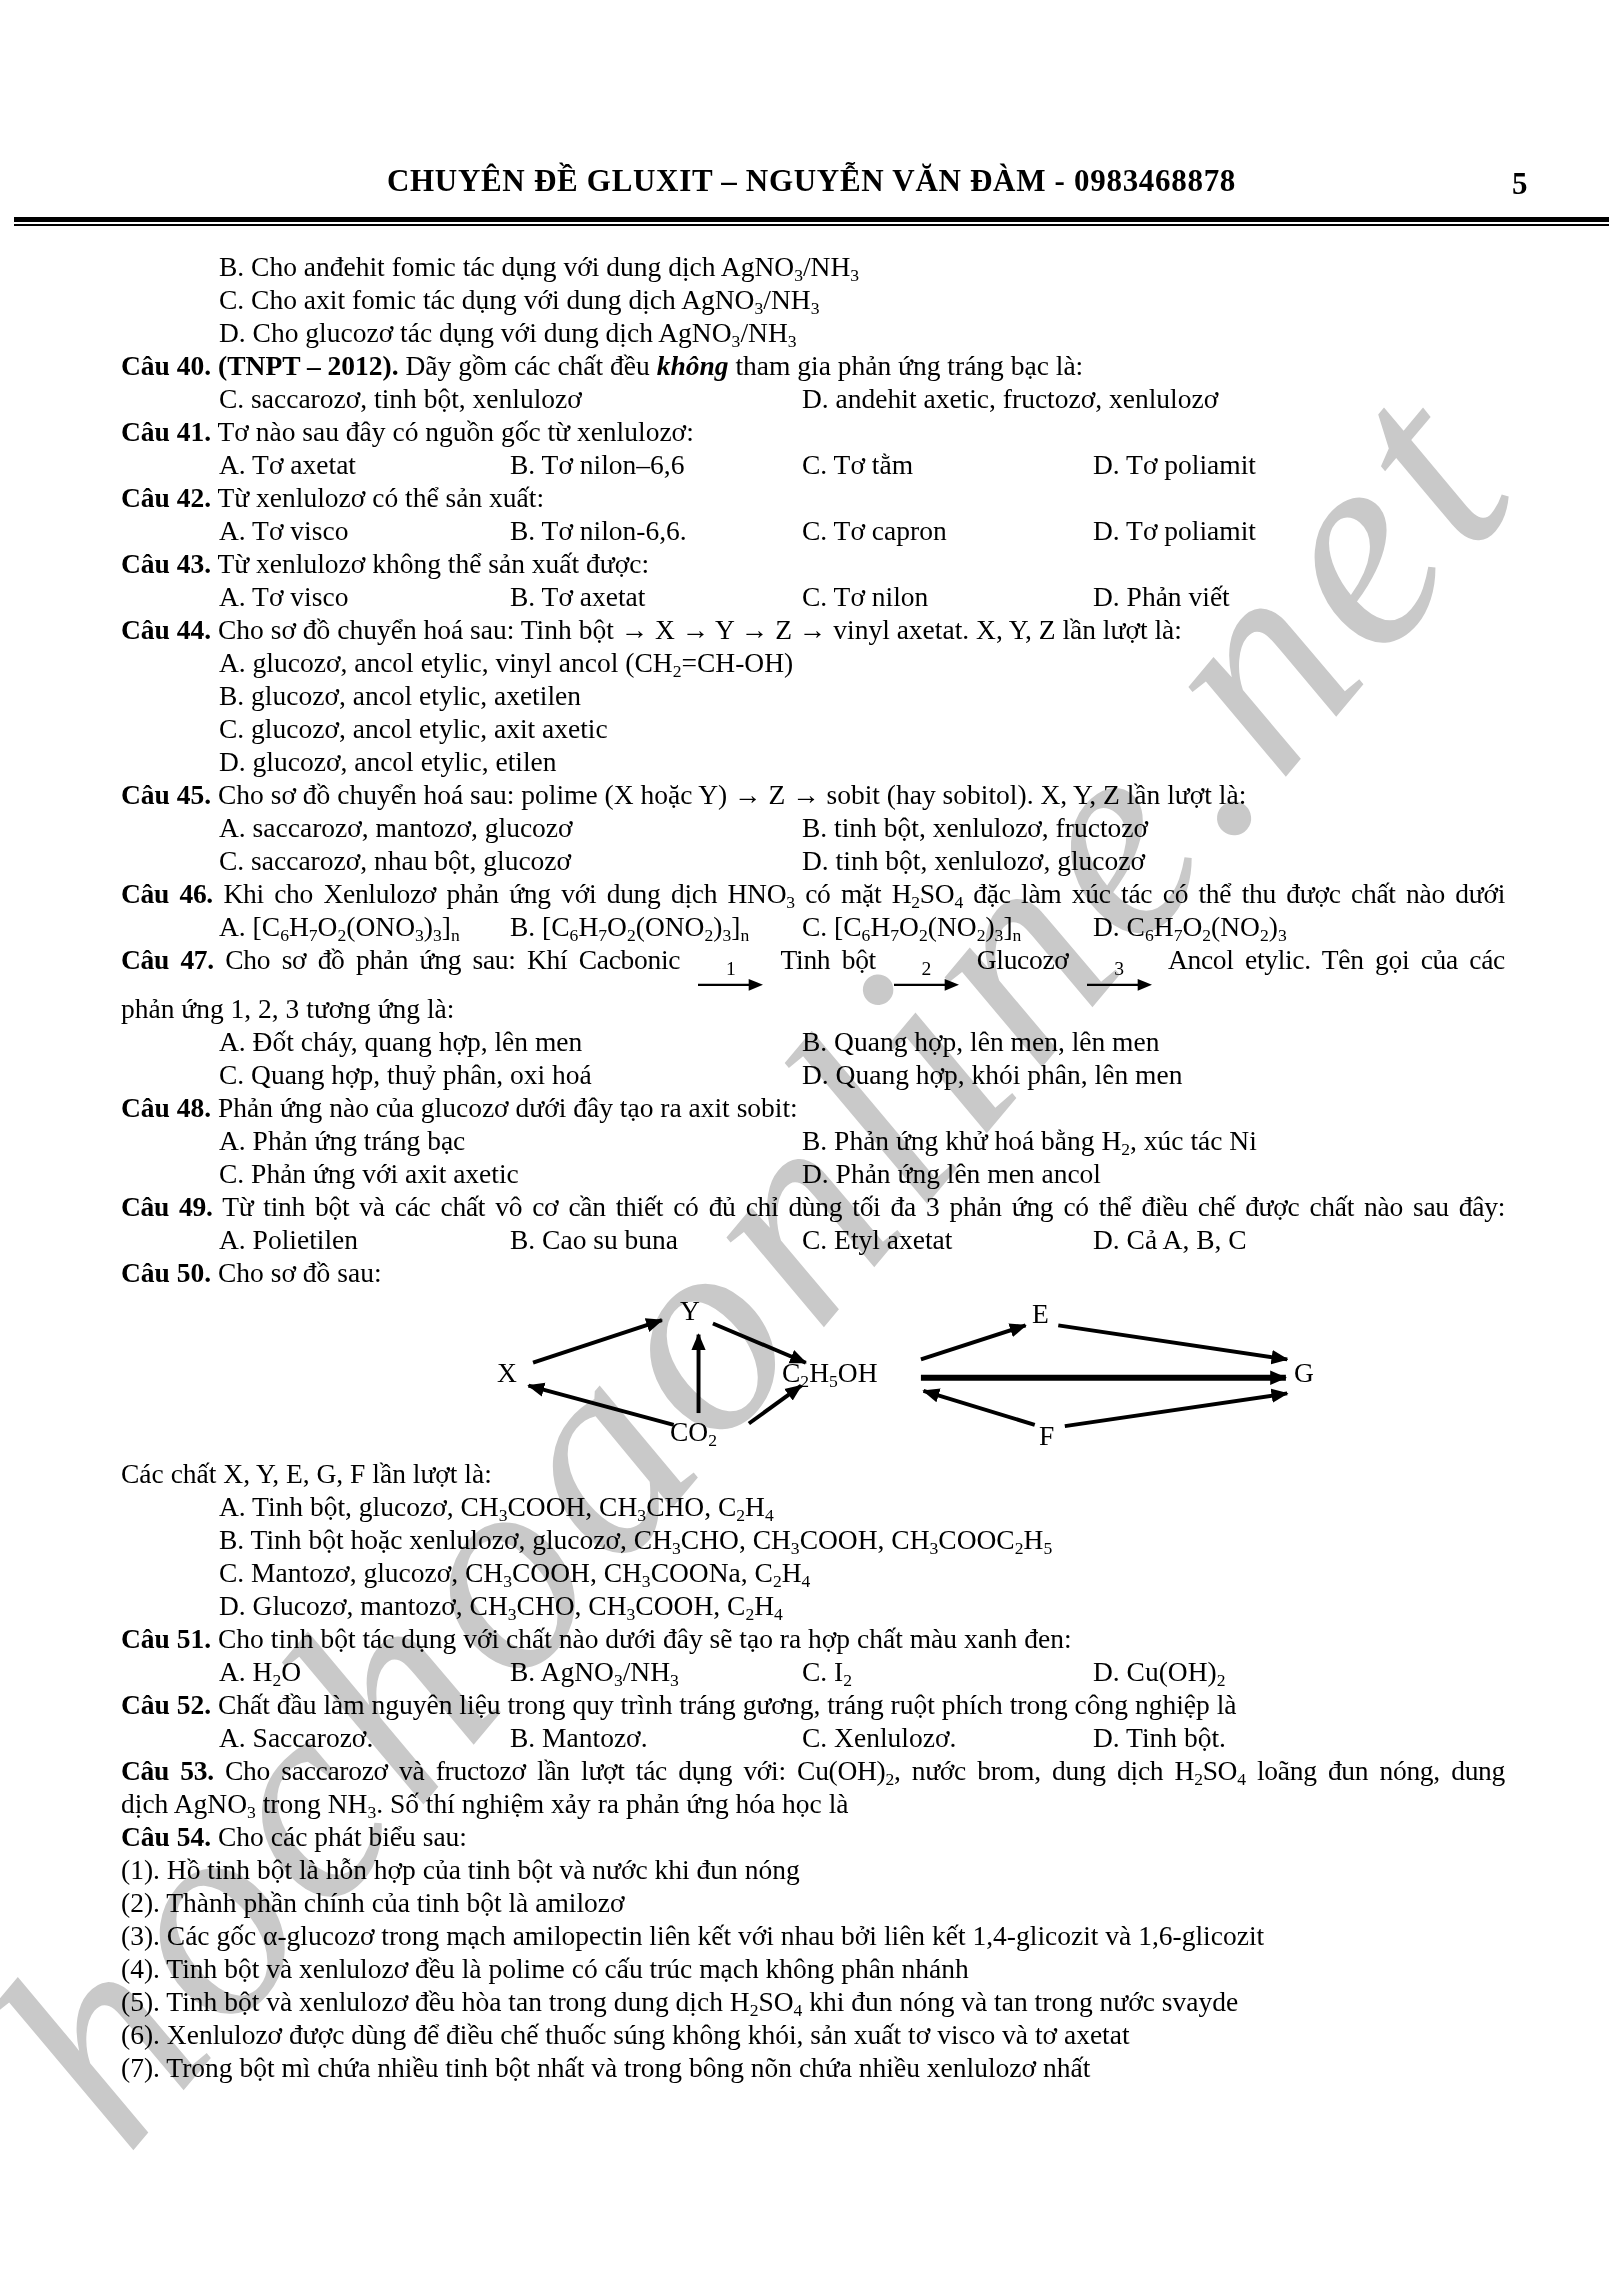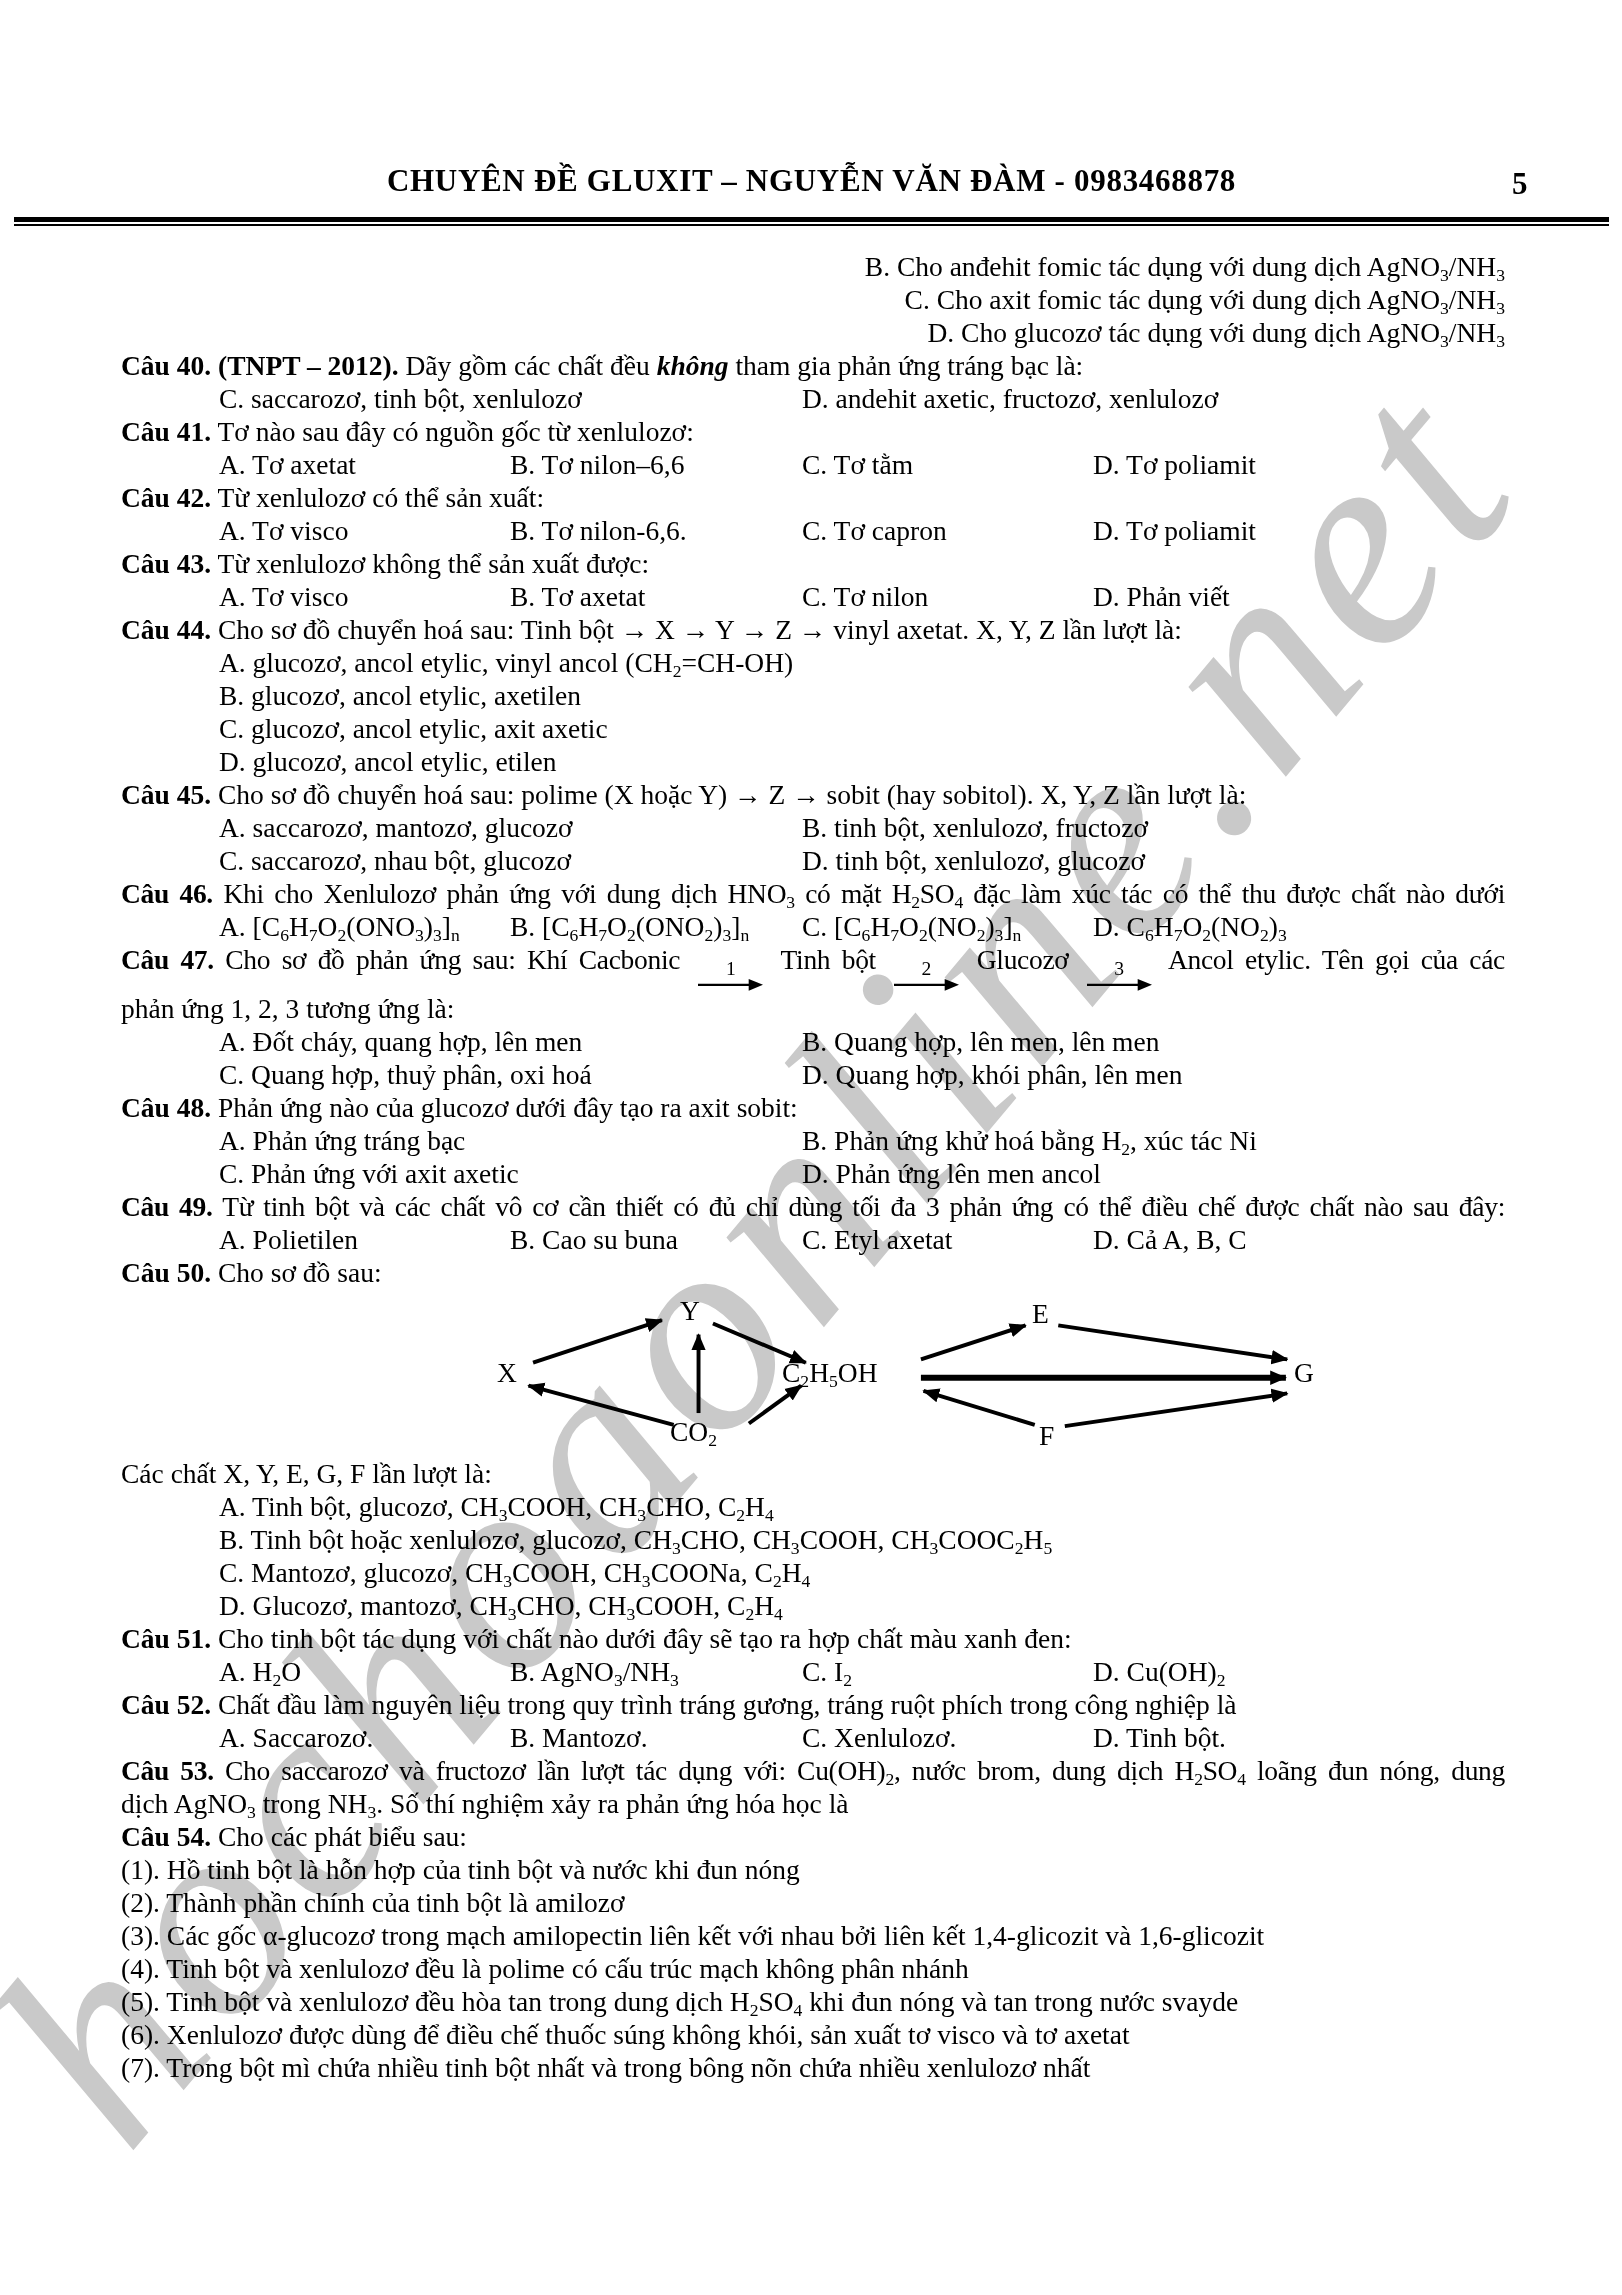--- a/index.html
+++ b/index.html
@@ -26,21 +26,21 @@
   .content{position:relative;z-index:1;}
   .header{padding-top:162px;text-align:center;line-height:37px;}
   .header .title{font-weight:bold;font-size:31px;letter-spacing:0.7px;}
   .pageno{position:absolute;left:1512px;top:165px;font-weight:bold;font-size:31px;}
   .rule-thick{margin:10.5px 14.4px 0 14.4px;border-top:5.2px solid #000;}
   .rule-thin{margin:2.6px 14.4px 0 14.4px;border-top:2.6px solid #000;}
   .body{padding:23.6px 118px 0 121px;font-size:27.5px;line-height:33px;}
   .qline{min-height:33px;}
   .fill{text-align:justify;text-align-last:justify;letter-spacing:-0.3px;}
   .qlabel{font-weight:bold;}
-  .lead-option{padding-left:98px;text-align:right;}
+  .lead-option{padding-left:98px;}
   .optrow{position:relative;height:33px;}
   .opt{position:absolute;top:0;white-space:nowrap;}
   .c0{left:98px;}.c1{left:389px;}.c2{left:681px;}.c3{left:972px;}
   sub{font-size:64%;vertical-align:-0.28em;line-height:0;}
   .numarrow{display:inline-flex;flex-direction:column;align-items:center;margin:0 6.5px;vertical-align:-6.5px;}
   .na-num{font-size:19.6px;line-height:17px;}
   .na-svg{display:block;}
   .diagram{position:relative;width:883px;height:157px;margin:5.2px 0 6.5px 363px;}
   .dlabel{position:absolute;white-space:nowrap;font-size:27.5px;line-height:30px;}
 </style>

